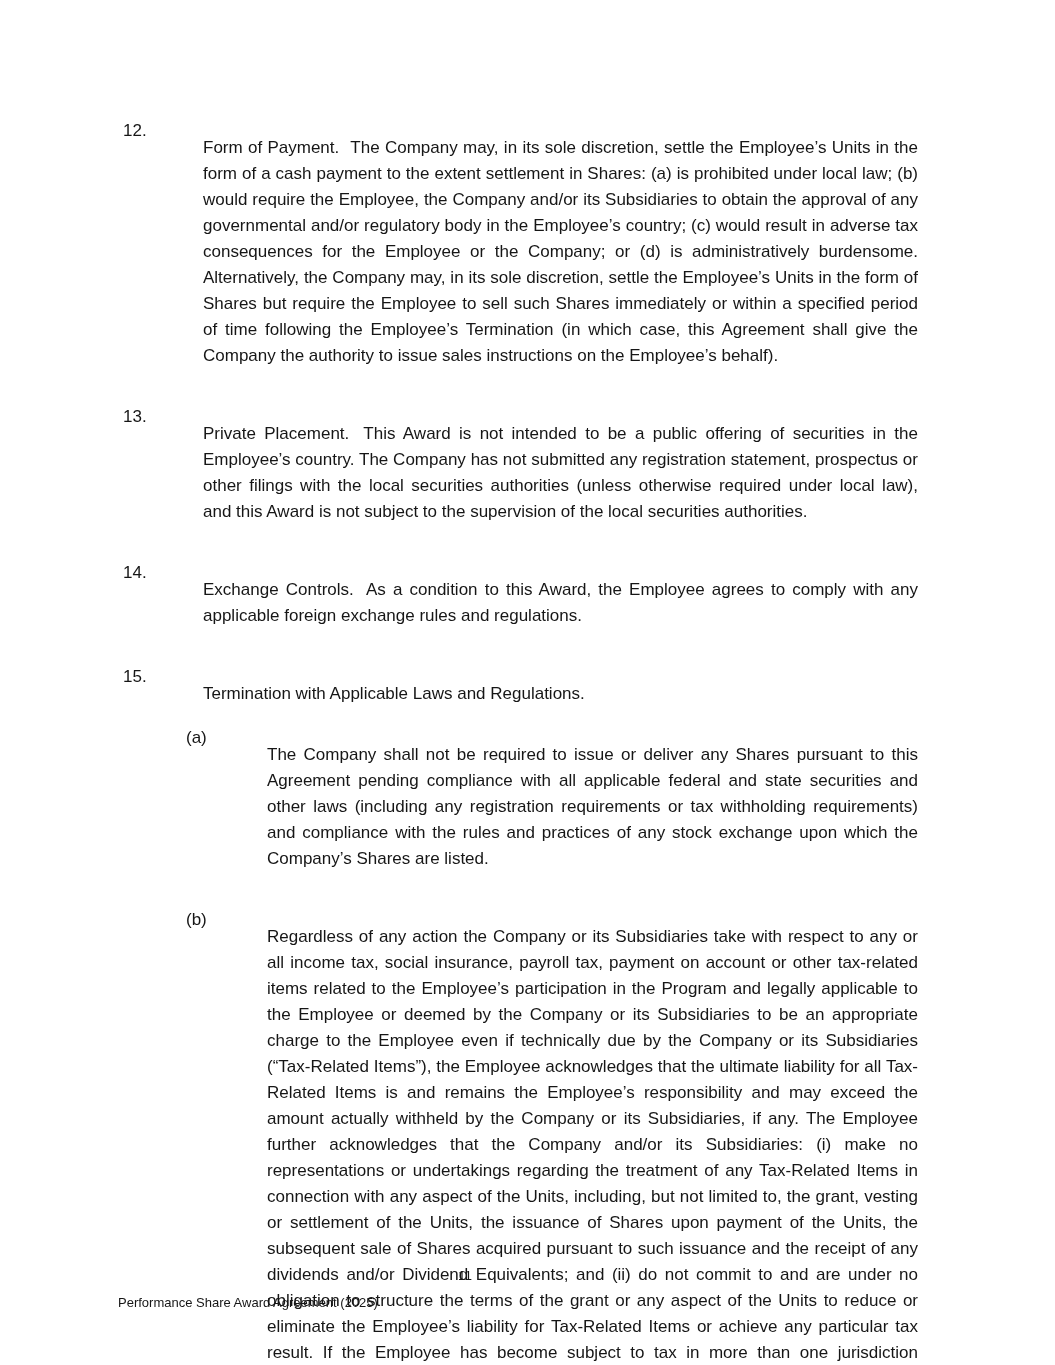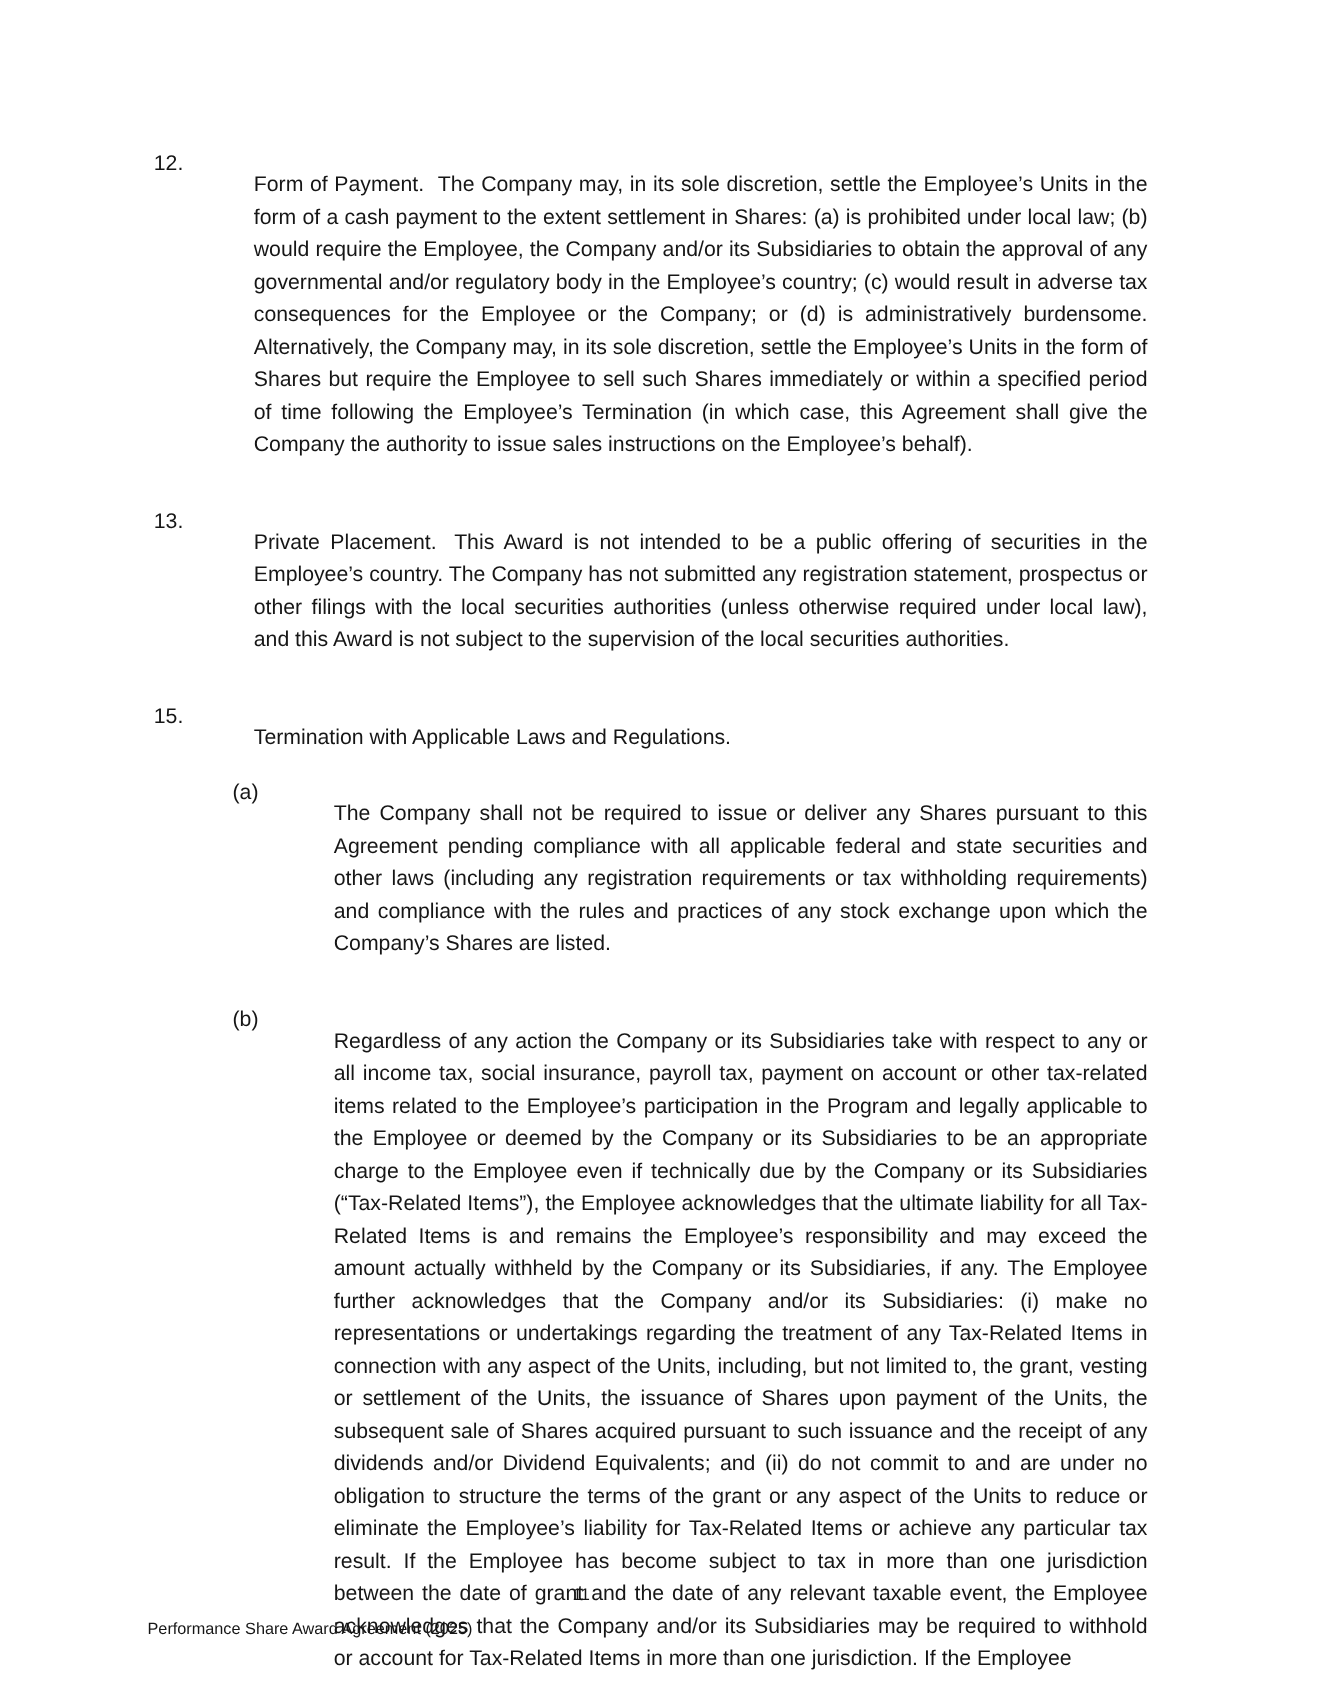--- a/index.html
+++ b/index.html
@@ -77,20 +77,26 @@
       </div>
     </div>
 
     <div class="section">
       <div class="num">13.</div>
       <div>
         <p class="para"><span class="sec-heading">Private Placement.</span> <span>This Award is not intended to be a public offering of securities in the Employee’s country.  The Company has not submitted any registration statement, prospectus or other filings with the local securities authorities (unless otherwise required under local law), and this Award is not subject to the supervision of the local securities authorities.</span></p>
       </div>
     </div>
 
+    <div class="section">
+      <div class="num">14.</div>
+      <div>
+        <p class="para"><span class="sec-heading">Exchange Controls.</span> <span>As a condition to this Award, the Employee agrees to comply with any applicable foreign exchange rules and regulations.</span></p>
+      </div>
+    </div>
 
     <div class="section">
       <div class="num">15.</div>
       <div>
         <p class="para"><span class="sec-heading">Termination with Applicable Laws and Regulations.</span></p>
 
         <div class="sub-section">
           <div class="num">(a)</div>
           <p class="para">The Company shall not be required to issue or deliver any Shares pursuant to this Agreement pending compliance with all applicable federal and state securities and other laws (including any registration requirements or tax withholding requirements) and compliance with the rules and practices of any stock exchange upon which the Company’s Shares are listed.</p>
         </div>

